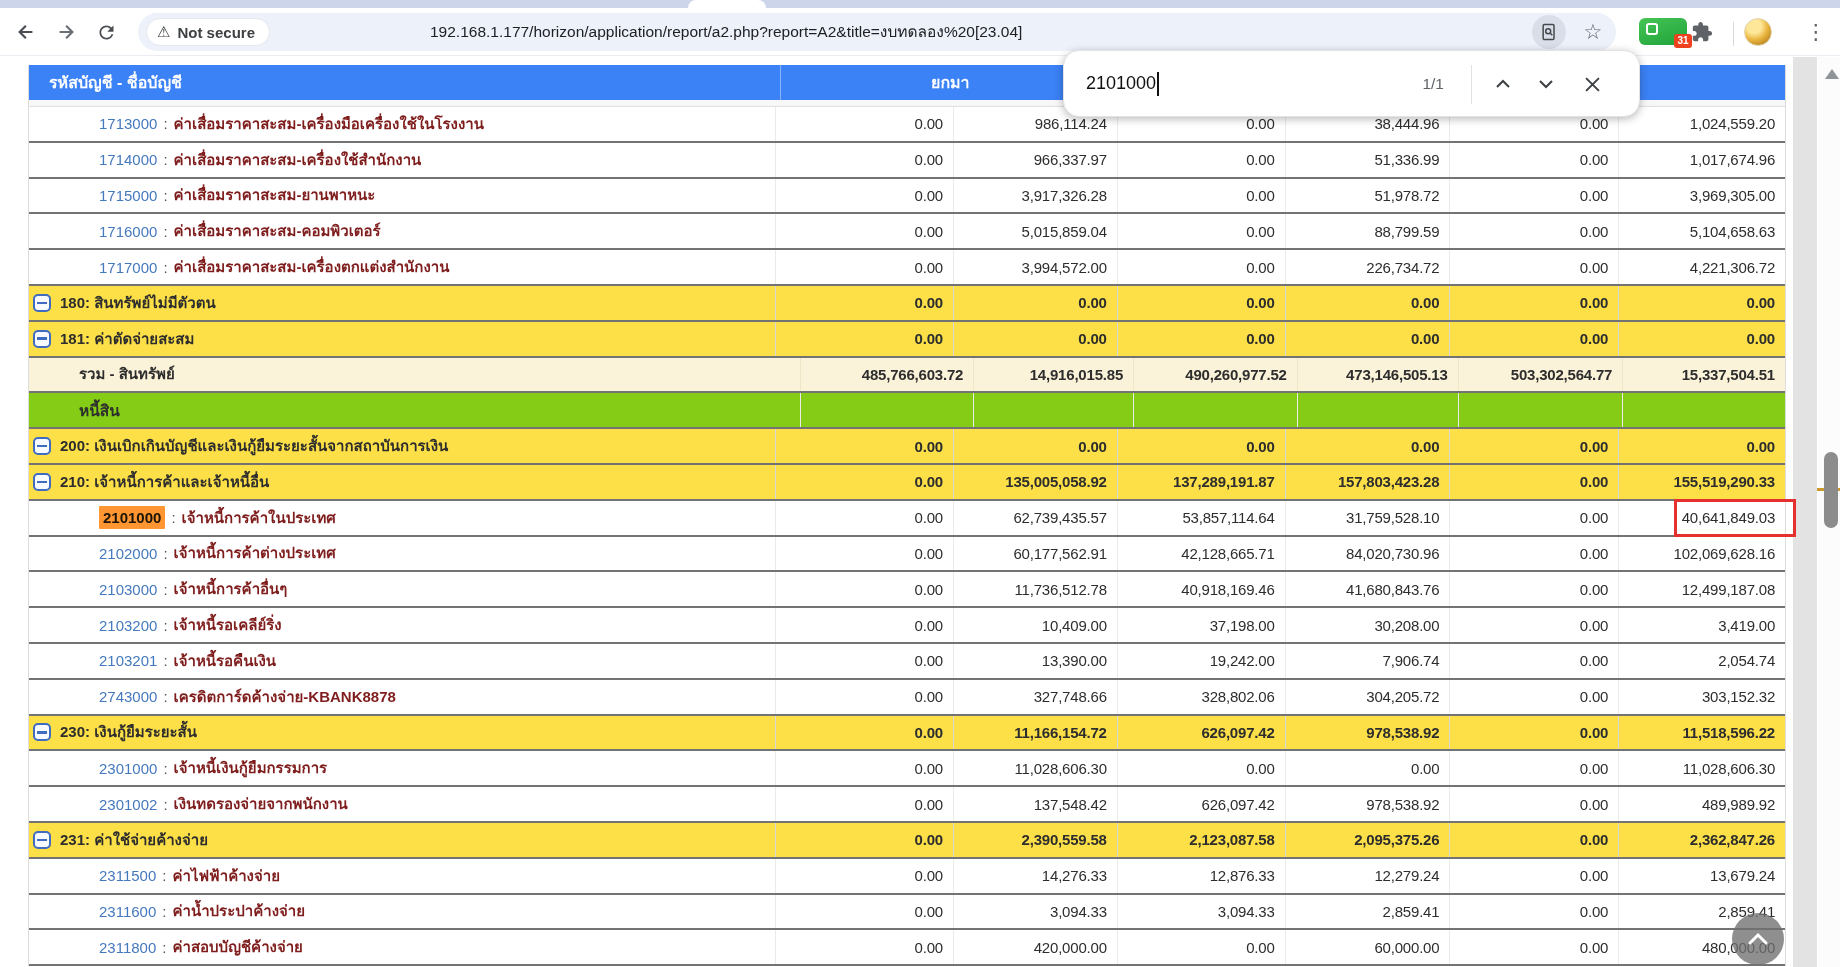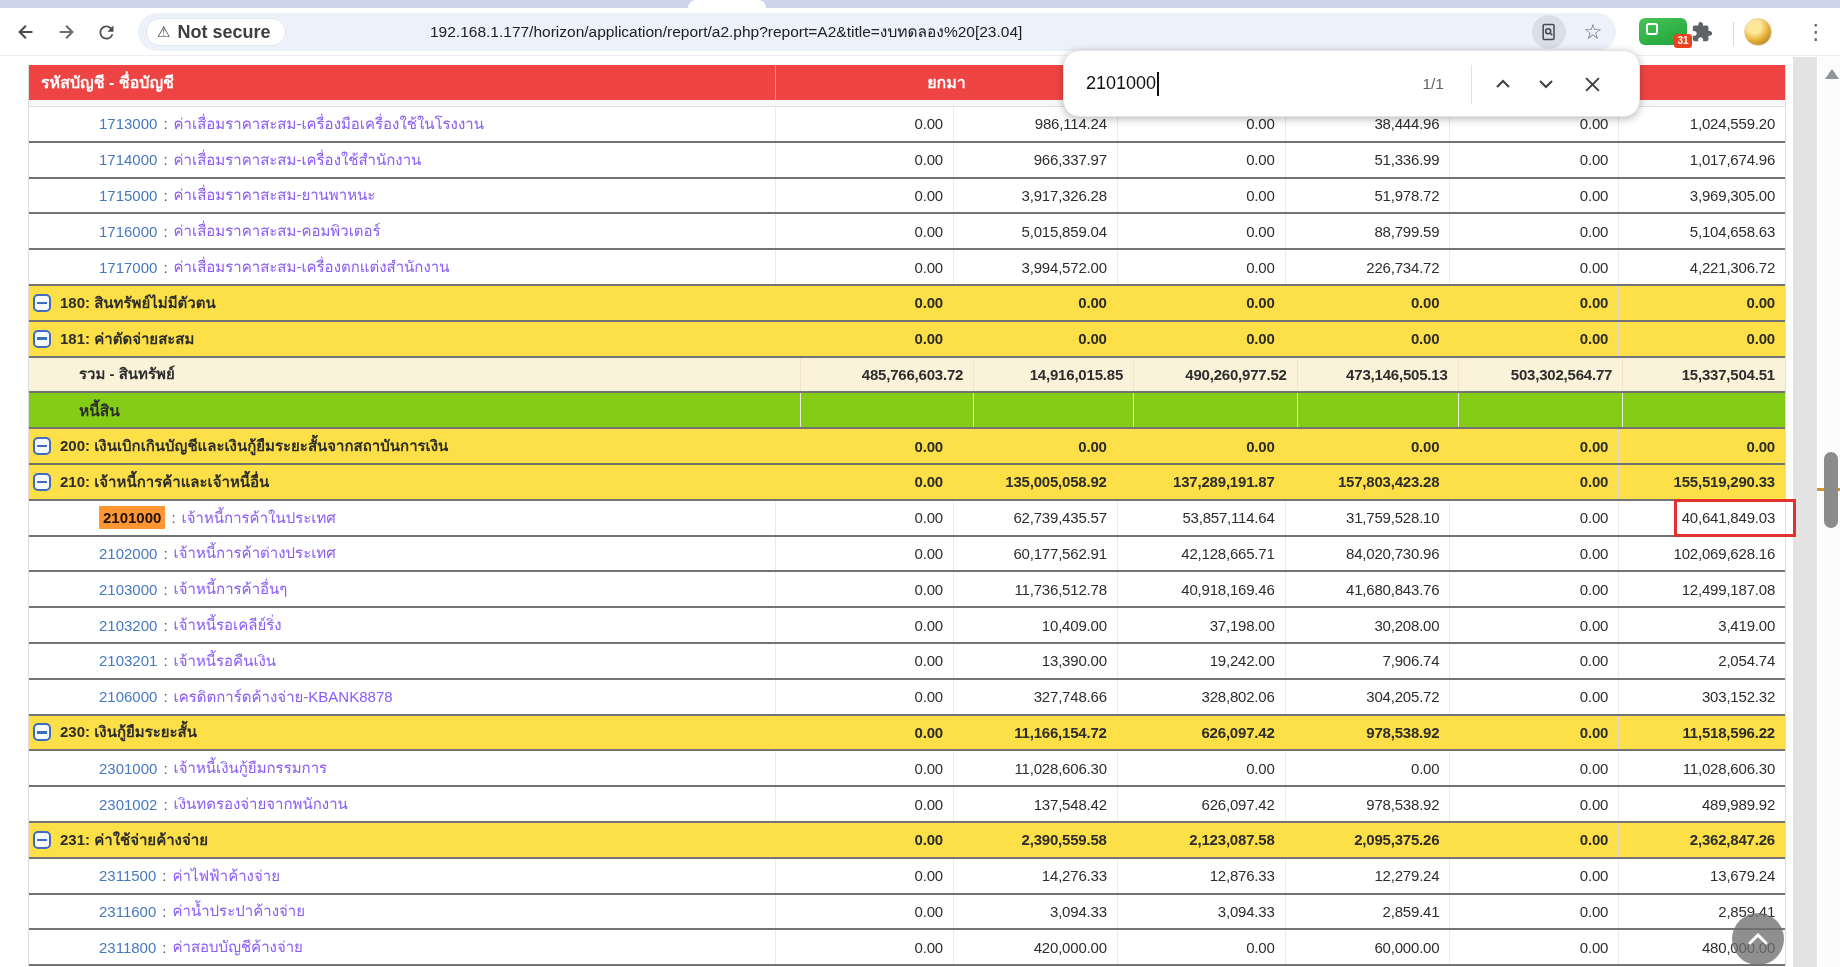--- a/index.html
+++ b/index.html
@@ -9,21 +9,21 @@
 
   
   .tabstrip { position:absolute; top:0; left:0; width:1840px; height:8px; background:#cdd5ea; }
   .tab-bottom { position:absolute; top:0; left:688px; width:78px; height:8px; background:#fff; border-radius:8px 8px 0 0; }
   .toolbar { position:absolute; top:8px; left:0; width:1840px; height:48px; background:#fff; border-bottom:1px solid #ececf2; }
   .navbtn { position:absolute; top:10px; width:28px; height:28px; display:flex; align-items:center; justify-content:center; border-radius:50%; }
   .omnibox { position:absolute; top:5px; left:138px; width:1478px; height:38px; background:#edf1fa; border-radius:19px; display:flex; align-items:center; }
   .sec-chip { position:absolute; left:8px; top:5px; height:28px; background:#fff; border:1px solid #e4e7f0; border-radius:14px;
     display:flex; align-items:center; padding:0 14px 0 10px; gap:7px; }
   .sec-chip .warn { font-size:15px; color:#3c4043; }
-  .sec-chip .lbl { font-size:18px; font-weight:700; color:#3c4043; white-space:nowrap; }
+  .sec-chip .lbl { font-size:15px; font-weight:700; color:#3c4043; white-space:nowrap; }
   .url { position:absolute; left:292px; top:0; height:38px; line-height:38px; font-size:15.5px; color:#202124; white-space:nowrap; }
   .findpage-btn { position:absolute; left:1394px; top:2px; width:34px; height:34px; background:#dadee8; border-radius:50%;
     display:flex; align-items:center; justify-content:center; }
   .star-btn { position:absolute; left:1438px; top:2px; width:34px; height:34px; display:flex; align-items:center; justify-content:center;
     font-size:21px; color:#5f6368; }
   .ext-green { position:absolute; top:10px; left:1639px; width:48px; height:27px; border-radius:6px;
     background:linear-gradient(160deg,#47c556,#1ea23a); }
   .ext-green .glyph { position:absolute; left:7px; top:5px; width:12px; height:12px; border:2.5px solid #fff; border-radius:3px; }
   .ext-badge { position:absolute; right:-5px; bottom:-3px; min-width:18px; height:14px; background:#f0411f; border-radius:3px;
     color:#fff; font-size:10px; font-weight:700; text-align:center; line-height:14px; padding:0 2px; }
@@ -40,21 +40,21 @@
   .find-query { position:absolute; left:22px; top:0; height:100%; display:flex; align-items:center; font-size:18px; color:#111; }
   .caret { display:inline-block; width:1.5px; height:24px; background:#111; margin-left:1px; }
   .find-count { position:absolute; right:195px; width:60px; text-align:right; font-size:15.5px; color:#5f6368; top:0; height:100%;
     display:flex; align-items:center; justify-content:flex-end; }
   .find-divider { position:absolute; left:407px; top:14px; width:1px; height:39px; background:#dfe1e5; }
   .find-btn { position:absolute; top:14px; width:38px; height:38px; display:flex; align-items:center; justify-content:center; border-radius:50%; }
 
   
   .page { position:absolute; top:57px; left:0; width:1840px; height:910px; background:#fff; }
   .acct-table { position:absolute; left:28px; top:8px; width:1758px; border-left:1px solid #ddd; border-right:1px solid #ddd; }
-  .thead { display:flex; height:35px; background:#ef4444; color:#fff; font-weight:700; font-size:16px; }
+  .thead { display:flex; height:35px; background:#3b82f6; color:#fff; font-weight:700; font-size:16px;padding-left:8px; }
   .th { display:flex; align-items:center; }
   .th-account { width:747px; padding-left:12px; }
   .th-grp { justify-content:center; border-left:1px solid rgba(255,255,255,.40); }
   .th-g1 { width:342px; } .th-g2 { width:333px; } .th-g3 { width:336px; }
   .subhead { height:7px; background:#f7f7f7; border-bottom:1px solid #e0e0e0; }
   .t-row { display:flex; height:35.8px; border-bottom:2px solid #737373; font-size:15px; color:#2d2d2d; }
   .cell { display:flex; align-items:center; height:100%; }
   .c-account { width:747px; overflow:hidden; white-space:nowrap; }
   .c-val { justify-content:flex-end; padding-right:10px; border-left:1px solid #eaeaea; position:relative;
     font-variant-numeric:tabular-nums; letter-spacing:-0.2px; }
@@ -63,21 +63,21 @@
   .r-detail .c-account { padding-left:70px; }
   .r-group { background:#fde047; font-weight:700; }
   .r-group .c-account { padding-left:4px; }
   .r-group .c-val { border-left-color:#d7d7d7; }
   .r-total { background:#fbf3d9; font-weight:700; }
   .r-total .c-account, .r-section .c-account { padding-left:6px;margin-left:44px; }
   .r-total .c-val { border-left-color:#efe6c8; }
   .r-section { background:#84cc16; font-weight:700; font-size:15.5px; }
   .code { color:#4579be; }
   .sep { color:#555; padding:0 6px; }
-  .name { color:#8b5cf6; }
+  .name { color:#7f1d1d;font-weight:bold; }
   .minusbox { width:18px; height:18px; border:2px solid #3f6cc0; border-radius:5px; background:#f7faff;
     display:flex; align-items:center; justify-content:center; margin-right:9px; flex:none; }
   .minusbox .minus { width:10px; height:2.5px; background:#3f6cc0; }
   .hl { background:#ff9631; color:#1c1305; font-weight:700; padding:3px 4px; border-radius:1px; }
   .red-box { position:absolute; top:-2px; bottom:-2px; left:55px; right:-11px; border:3px solid #e53030; z-index:30; pointer-events:none; }
 
   
   .inner-track { position:absolute; left:1793px; top:57px; width:24px; height:910px; background:#e3e3e3; }
   .win-scroll { position:absolute; left:1818px; top:57px; width:22px; height:910px; background:#fcfcfc; }
   .up-arrow { position:absolute; left:1825px; top:69px; width:0; height:0;
@@ -384,21 +384,21 @@
             </div>
             <div class="cell c-val w1">0.00</div>
             <div class="cell c-val w2">13,390.00</div>
             <div class="cell c-val w3">19,242.00</div>
             <div class="cell c-val w4">7,906.74</div>
             <div class="cell c-val w5">0.00</div>
             <div class="cell c-val w6">2,054.74</div>
           </div>
           <div class="t-row r-detail">
             <div class="cell c-account">
-              <span class="code">2106000</span>
+              <span class="code">2743000</span>
               <span class="sep">:</span>
               <span class="name">เครดิตการ์ดค้างจ่าย-KBANK8878</span>
             </div>
             <div class="cell c-val w1">0.00</div>
             <div class="cell c-val w2">327,748.66</div>
             <div class="cell c-val w3">328,802.06</div>
             <div class="cell c-val w4">304,205.72</div>
             <div class="cell c-val w5">0.00</div>
             <div class="cell c-val w6">303,152.32</div>
           </div>

